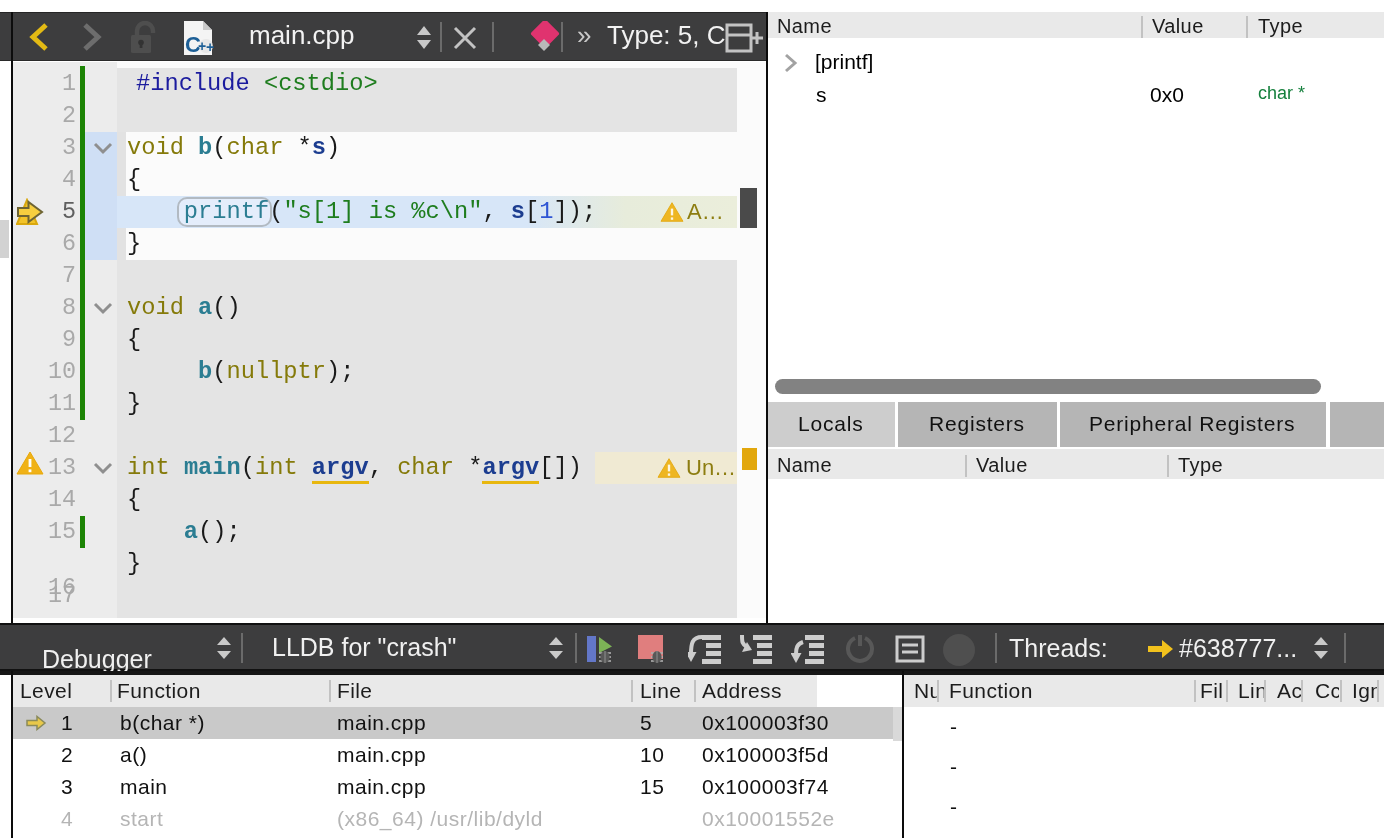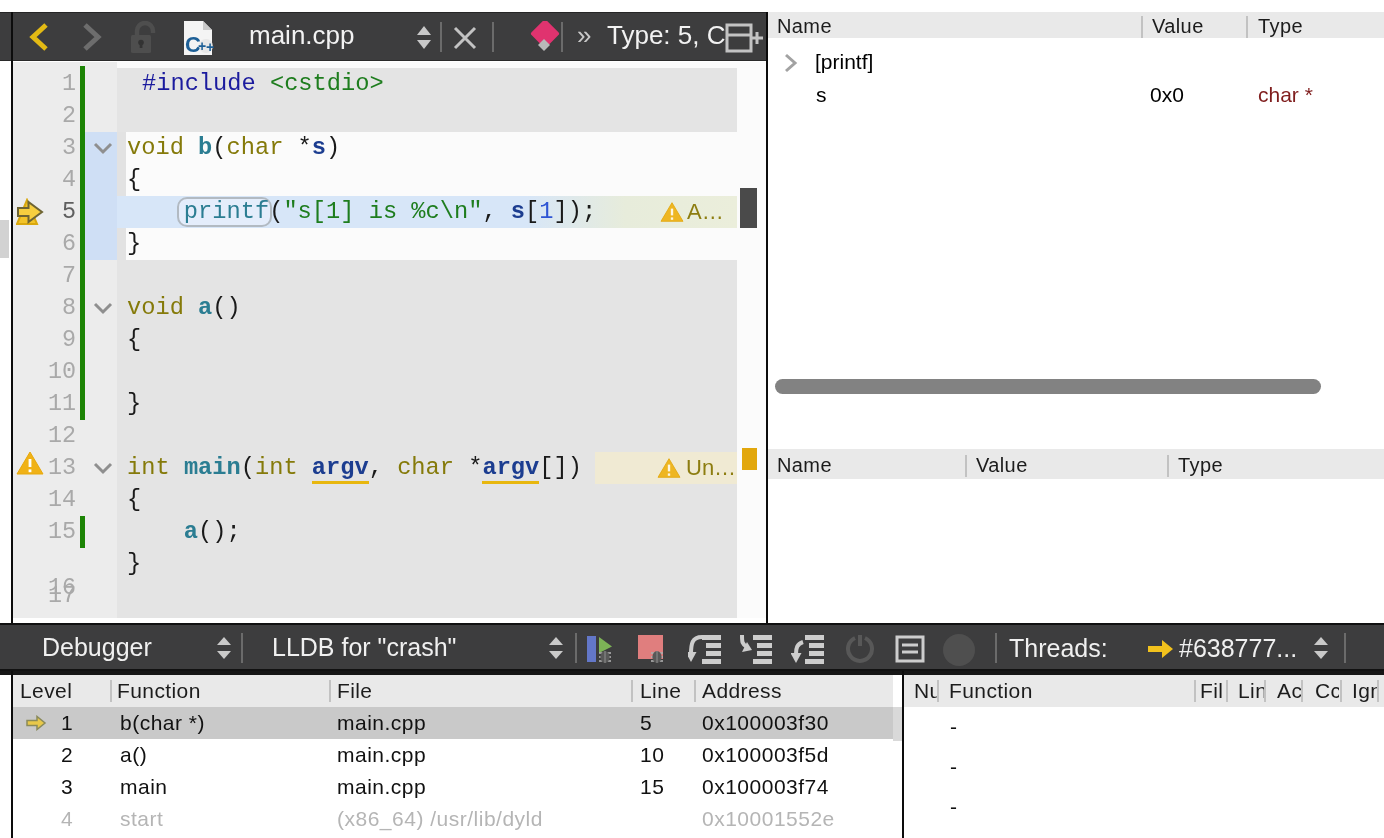--- a/index.html
+++ b/index.html
@@ -116,24 +116,33 @@
       <div class="hsep" style="left:478px;"></div>
       <span style="position:absolute;left:490px;top:3px;">Type</span>
     </div>
 
     <svg style="position:absolute;left:14px;top:41px;" width="17" height="20" viewBox="0 0 17 20">
         <path d="M4 2 L13 10 L4 18" fill="none" stroke="#a2a2a2" stroke-width="3"></path>
       </svg>
     <div style="position:absolute;left:47px;top:38px;font-size:21px;color:#000;">[printf]</div>
     <div style="position:absolute;left:48px;top:71px;font-size:21px;color:#000;">s</div>
     <div style="position:absolute;left:382px;top:71px;font-size:21px;color:#000;">0x0</div>
-    <div style="position:absolute;left:490px;top:71px;font-size:21px;color:#7f1d1d;">char *</div>
+    <div style="position:absolute;left:490px;top:71px;font-size:18px;color:#15803d;">char *</div>
 
     <div style="position:absolute;left:7px;top:367px;width:546px;height:15px;border-radius:8px;background:#828282;"></div>
 
+    <div style="position:absolute;left:0;top:390px;width:616px;height:45px;background:#fff;">
+      <div style="position:absolute;left:0;top:0;width:127px;height:45px;background:#cdcdcd;"></div>
+      <div style="position:absolute;left:130px;top:0;width:159px;height:45px;background:#b5b5b5;"></div>
+      <div style="position:absolute;left:292px;top:0;width:266px;height:45px;background:#b5b5b5;"></div>
+      <div style="position:absolute;left:562px;top:0;width:54px;height:45px;background:#b5b5b5;"></div>
+      <span style="position:absolute;left:30px;top:10px;font-size:21px;letter-spacing:0.8px;color:#111;">Locals</span>
+      <span style="position:absolute;left:161px;top:10px;font-size:21px;letter-spacing:0.8px;color:#111;">Registers</span>
+      <span style="position:absolute;left:321px;top:10px;font-size:21px;letter-spacing:0.8px;color:#111;">Peripheral Registers</span>
+    </div>
 
     <div class="hdrrow" style="left:0;top:437px;width:616px;height:30px;">
       <span style="position:absolute;left:9px;top:5px;">Name</span>
       <div class="hsep" style="left:197px;top:6px;"></div>
       <span style="position:absolute;left:208px;top:5px;">Value</span>
       <div class="hsep" style="left:399px;top:6px;"></div>
       <span style="position:absolute;left:410px;top:5px;">Type</span>
     </div>
   </div>
 
@@ -189,27 +198,28 @@
     </svg>
 
     <svg class="abs" style="left:16px;top:388px;" width="28" height="26" viewBox="0 0 28 26">
       <path d="M14 2 L27 24 H1 Z" fill="#f0b217" stroke="#e8a90c" stroke-width="1"></path>
       <rect x="12.6" y="9" width="2.8" height="8" fill="#fff"></rect>
       <rect x="12.6" y="19.4" width="2.8" height="2.8" fill="#fff"></rect>
     </svg>
 
     <div class="abs" style="left:177px;top:135px;width:95px;height:30px;border:2px solid #b2bac2;border-radius:10px;background:#e4edfb;"></div>
 
-    <div class="cl" style="left:142px;top:6px;"><span class="inc">#include</span> <span class="st">&lt;cstdio&gt;</span></div>
+    <div class="cl" style="left:136px;top:6px;"><span class="inc">#include</span> <span class="st">&lt;cstdio&gt;</span></div>
     <div class="cl" style="left:127px;top:70px;"><span class="k">void</span> <span class="fn">b</span>(<span class="k">char</span> *<span class="pm">s</span>)</div>
     <div class="cl" style="left:127px;top:102px;">{</div>
     <div class="cl" style="left:127px;top:134px;">    <span style="color:#2b7d92;">printf</span>(<span class="st">"s[1] is %c\n"</span>, <span class="pm">s</span>[<span class="nm">1</span>]);</div>
     <div class="cl" style="left:127px;top:166px;">}</div>
     <div class="cl" style="left:127px;top:230px;"><span class="k">void</span> <span class="fn">a</span>()</div>
     <div class="cl" style="left:127px;top:262px;">{</div>
+    <div class="cl" style="left:127px;top:294px;">     <span class="fn">b</span>(<span class="k">nullptr</span>);</div>
     <div class="cl" style="left:127px;top:326px;">}</div>
     <div class="cl" style="left:127px;top:390px;"><span class="k">int</span> <span class="fn">main</span>(<span class="k">int</span> <span class="pm u">argv</span>, <span class="k">char</span> *<span class="pm u">argv</span>[])</div>
     <div class="cl" style="left:127px;top:422px;">{</div>
     <div class="cl" style="left:127px;top:454px;">    <span class="fn">a</span>();</div>
     <div class="cl" style="left:127px;top:486px;">}</div>
 
     <div class="abs" style="left:600px;top:134px;width:130px;height:32px;font-size:22px;line-height:32px;color:#8d7d10;">
       <svg style="position:absolute;left:60px;top:5px;" width="24" height="22" viewBox="0 0 28 26">
           <path d="M14 2 L27 24 H1 Z" fill="#eeb622" stroke="#e2a70c"></path>
           <rect x="12.6" y="9" width="2.8" height="8" fill="#fdf6e3"></rect>
@@ -228,21 +238,21 @@
 
     <div class="abs" style="left:740px;top:126px;width:17px;height:40px;background:#4a4a4a;"></div>
     <div class="abs" style="left:742px;top:386px;width:15px;height:22px;background:#e2a70c;"></div>
   </div>
 
   <div class="abs" style="left:0;top:220px;width:9px;height:38px;background:#d2d2d2;"></div>
   <div class="abs" id="blackline-l"></div>
   <div class="abs" id="blackline-m"></div>
 
   <div class="abs" id="btb">
-    <div class="lbl" style="left:42px;top:8px;">Debugger</div>
+    <div class="lbl" style="left:42px;top:20px;">Debugger</div>
     <svg style="position:absolute;left:215px;top:10px;" width="18" height="26" viewBox="0 0 18 26">
       <path d="M9 2 L16 10 H2 Z" fill="#c9c9c9"></path>
         <path d="M9 24 L16 16 H2 Z" fill="#c9c9c9"></path>
     </svg>
     <div class="tsep" style="left:241px;top:8px;"></div>
     <div class="lbl" style="left:272px;top:8px;">LLDB for "crash"</div>
     <svg style="position:absolute;left:547px;top:10px;" width="18" height="26" viewBox="0 0 18 26">
       <path d="M9 2 L16 10 H2 Z" fill="#c9c9c9"></path>
         <path d="M9 24 L16 16 H2 Z" fill="#c9c9c9"></path>
     </svg>
@@ -327,21 +337,21 @@
         <path d="M9 24 L16 16 H2 Z" fill="#c9c9c9"></path>
     </svg>
     <div class="tsep" style="left:1344px;top:8px;"></div>
   </div>
 
   <div class="abs" id="bpanel" style="left:0;top:671px;width:1384px;height:167px;background:#fff;">
     <div style="position:absolute;left:0;top:0;width:1384px;height:4px;background:#161616;"></div>
 
     <div style="position:absolute;left:11px;top:0;width:2px;height:167px;background:#0c0c0c;"></div>
 
-    <div class="hdrrow" style="left:13px;top:4px;width:880px;height:32px;font-size:21px;">
+    <div class="hdrrow" style="left:13px;top:4px;width:804px;height:32px;font-size:21px;">
       <span style="position:absolute;left:7px;top:4px;">Level</span>
       <div class="hsep" style="left:97px;top:5px;"></div>
       <span style="position:absolute;left:104px;top:4px;">Function</span>
       <div class="hsep" style="left:316px;top:5px;"></div>
       <span style="position:absolute;left:324px;top:4px;">File</span>
       <div class="hsep" style="left:618px;top:5px;"></div>
       <span style="position:absolute;left:627px;top:4px;">Line</span>
       <div class="hsep" style="left:681px;top:5px;"></div>
       <span style="position:absolute;left:689px;top:4px;">Address</span>
     </div>

